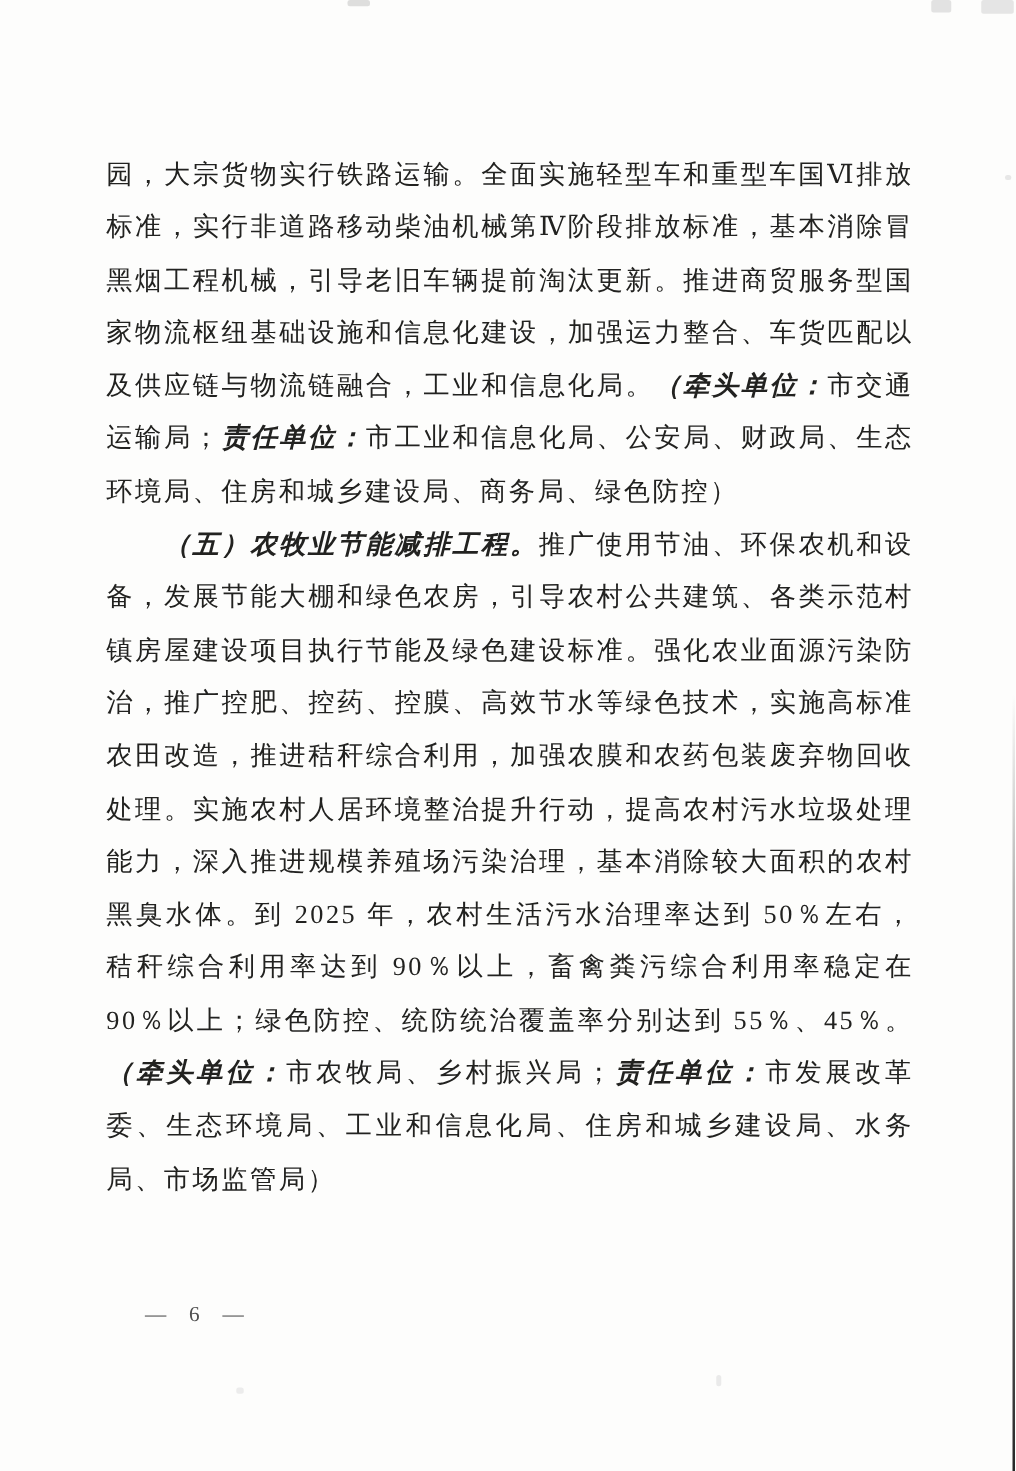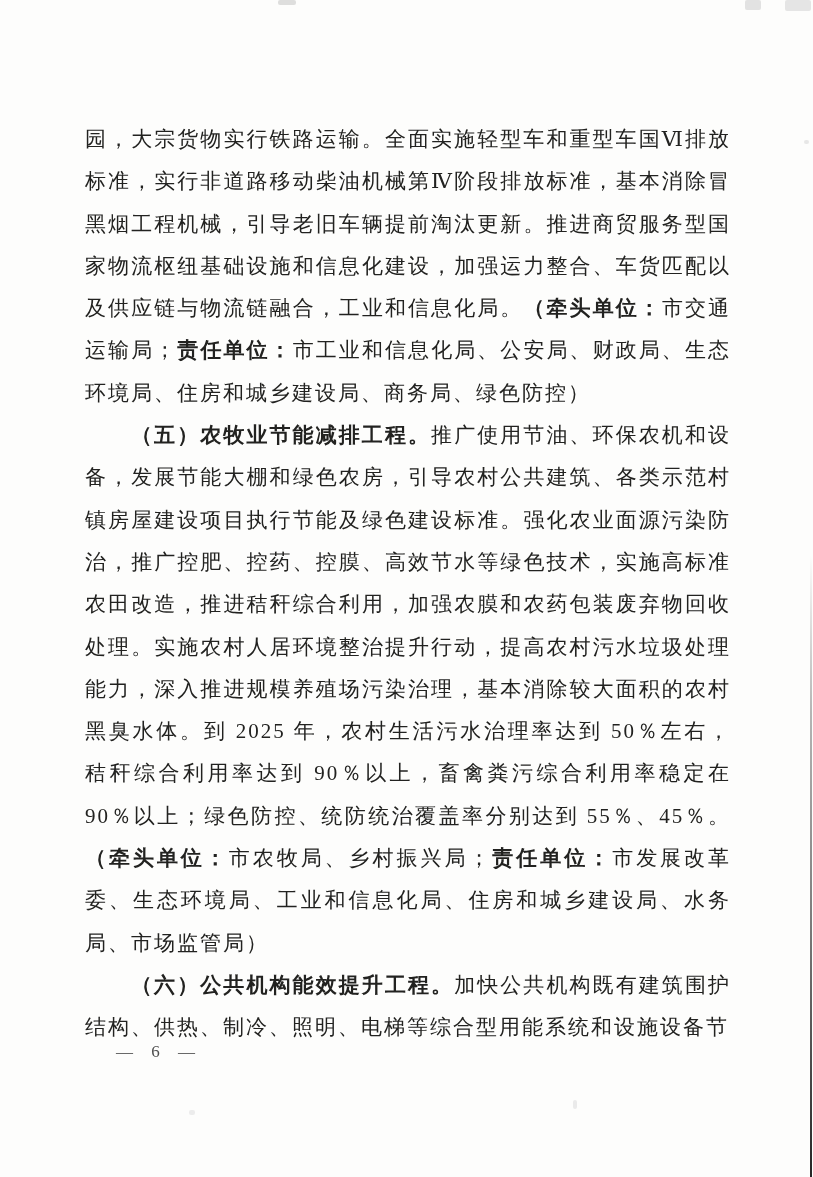--- a/index.html
+++ b/index.html
@@ -28,20 +28,21 @@
     text-justify: inter-character;
   }
   .text-block p {
     margin: 0;
   }
   .text-block p.indent {
     text-indent: 46px;
   }
   .bold {
     font-weight: bold;
+    font-style: italic;
   }
   .page-number {
     position: absolute;
     left: 116px;
     top: 1042px;
     font-size: 17px;
     color: #4f4f4f;
     letter-spacing: 7px;
     font-family: "Liberation Serif", "DejaVu Serif", serif;
   }
@@ -71,21 +72,20 @@
   .speck.s6 { left: 573px; top: 1100px; width: 4px; height: 9px; background: rgba(222,222,222,0.6); }
 </style>
 </head>
 <body>
 
 <div class="page">
 
   <div class="text-block">
       <p><span>园，大宗货物实行铁路运输。全面实施轻型车和重型车国Ⅵ排放标准，实行非道路移动柴油机械第Ⅳ阶段排放标准，基本消除冒黑烟工程机械，引导老旧车辆提前淘汰更新。推进商贸服务型国家物流枢纽基础设施和信息化建设，加强运力整合、车货匹配以及供应链与物流链融合，工业和信息化局。</span><span class="bold">（牵头单位：</span><span>市交通运输局；</span><span class="bold">责任单位：</span><span>市工业和信息化局、公安局、财政局、生态环境局、住房和城乡建设局、商务局、绿色防控）</span></p>
       <p class="indent"><span class="bold">（五）农牧业节能减排工程。</span><span>推广使用节油、环保农机和设备，发展节能大棚和绿色农房，引导农村公共建筑、各类示范村镇房屋建设项目执行节能及绿色建设标准。强化农业面源污染防治，推广控肥、控药、控膜、高效节水等绿色技术，实施高标准农田改造，推进秸秆综合利用，加强农膜和农药包装废弃物回收处理。实施农村人居环境整治提升行动，提高农村污水垃圾处理能力，深入推进规模养殖场污染治理，基本消除较大面积的农村黑臭水体。到 2025 年，农村生活污水治理率达到 50％左右，秸秆综合利用率达到 90％以上，畜禽粪污综合利用率稳定在 90％以上；绿色防控、统防统治覆盖率分别达到 55％、45％。</span><span class="bold">（牵头单位：</span><span>市农牧局、乡村振兴局；</span><span class="bold">责任单位：</span><span>市发展改革委、生态环境局、工业和信息化局、住房和城乡建设局、水务局、市场监管局）</span></p>
-      <p class="indent"><span class="bold">（六）公共机构能效提升工程。</span><span>加快公共机构既有建筑围护结构、供热、制冷、照明、电梯等综合型用能系统和设施设备节</span></p>
     </div>
 
   <div class="page-number">— 6 —</div>
 
   <div class="edge-line"></div>
   <div class="speck s1"></div>
   <div class="speck s2"></div>
   <div class="speck s3"></div>
   <div class="speck s4"></div>
   <div class="speck s5"></div>

